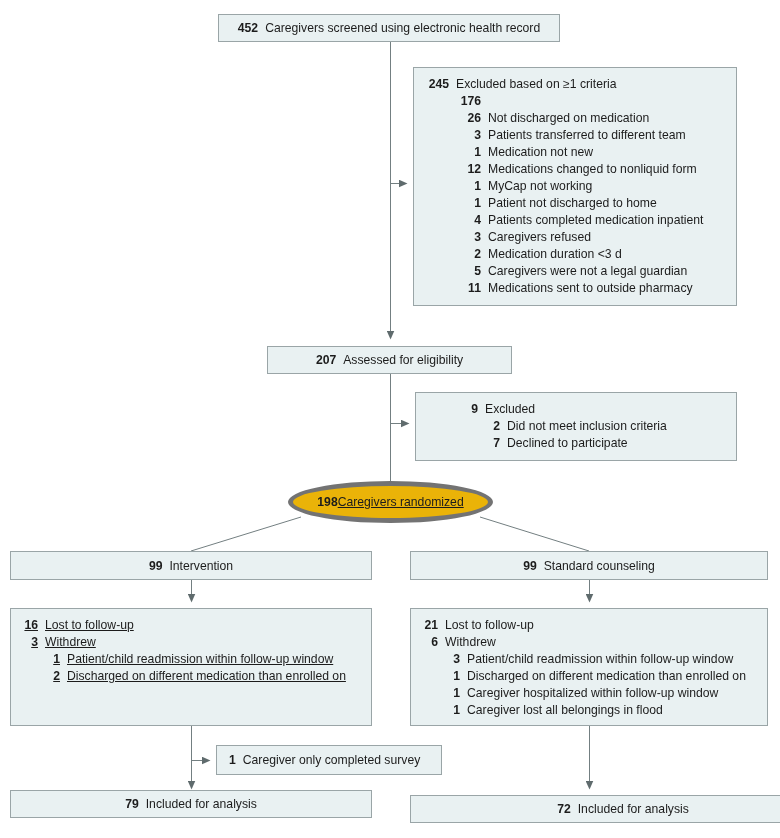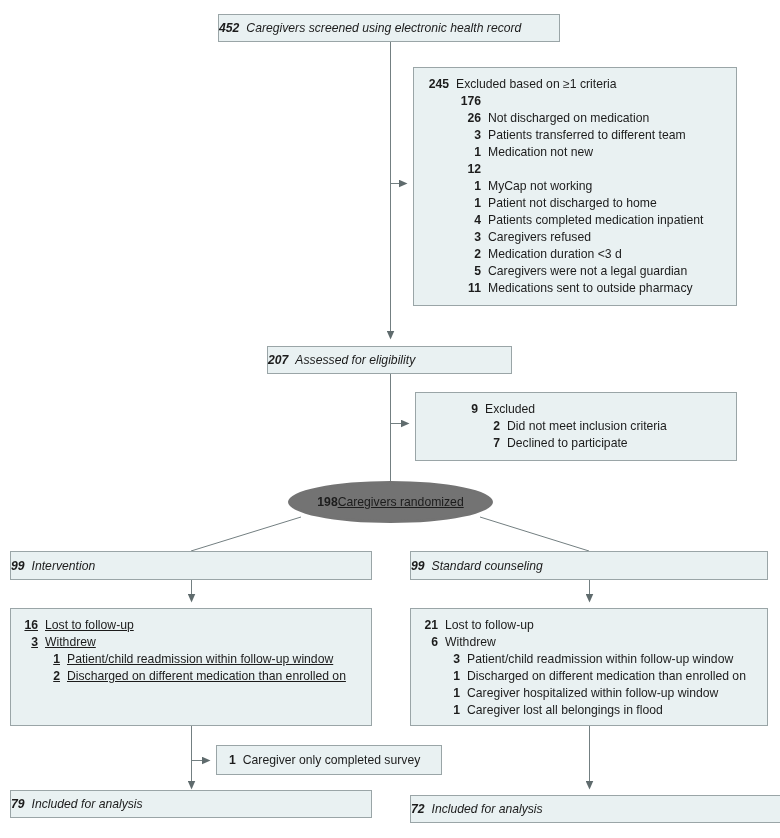--- a/index.html
+++ b/index.html
@@ -6,26 +6,26 @@
   .canvas{
     position:relative;width:780px;height:838px;background:#ffffff;
     font-family:"Liberation Sans","DejaVu Sans",sans-serif;
     color:#1c1c1c;font-size:12.2px;overflow:hidden;
   }
   svg.connectors{position:absolute;left:0;top:0;z-index:0;}
   .box{
     position:absolute;box-sizing:border-box;z-index:1;
     background:#e9f1f2;border:1px solid #9aa5a7;
   }
-  .center-box{display:flex;align-items:center;justify-content:flex-start;white-space:nowrap;font-style:italic;}
+  .center-box{display:flex;align-items:center;justify-content:center;white-space:nowrap;}
   .center-box .num{font-weight:bold;}
   .center-box .lbl{margin-left:7px;}
   .ellipse{
     position:absolute;box-sizing:border-box;z-index:1;
-    background:#737373;border:3px solid #737373;border-radius:50%;
+    background:#eab308;border:5px solid #737373;border-radius:50%;
     display:flex;align-items:center;justify-content:center;white-space:nowrap;
   }
   .ellipse .num{font-weight:bold;}
   .ellipse .lbl{text-decoration:underline;}
   .list-box{padding:8px 4px 8px 8px;line-height:17px;}
   .row{display:flex;align-items:flex-end;}
   .row .num{font-weight:bold;text-align:right;flex:none;}
   .row .txt{padding-left:7px;}
   
   .excl1 .lvl-0 .num{width:27px;}
@@ -93,20 +93,21 @@
       <div class="row lvl-1">
         <span class="num">3</span>
         <span class="txt">Patients transferred to different team</span>
       </div>
       <div class="row lvl-1">
         <span class="num">1</span>
         <span class="txt">Medication not new</span>
       </div>
       <div class="row lvl-1">
         <span class="num">12</span>
+        <span class="txt">Medications changed to nonliquid form</span>
       </div>
       <div class="row lvl-1">
         <span class="num">1</span>
         <span class="txt">MyCap not working</span>
       </div>
       <div class="row lvl-1">
         <span class="num">1</span>
         <span class="txt">Patient not discharged to home</span>
       </div>
       <div class="row lvl-1">

